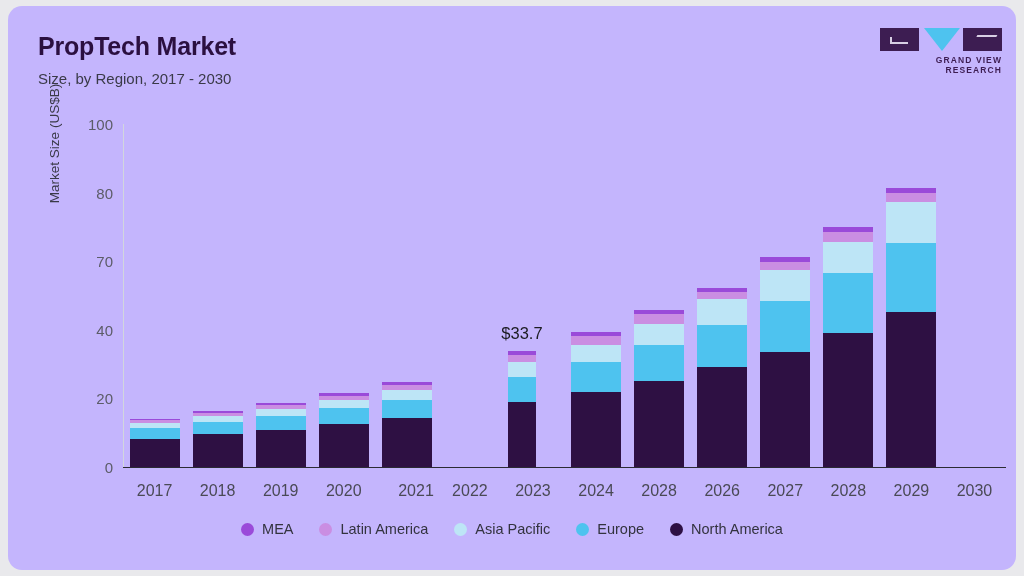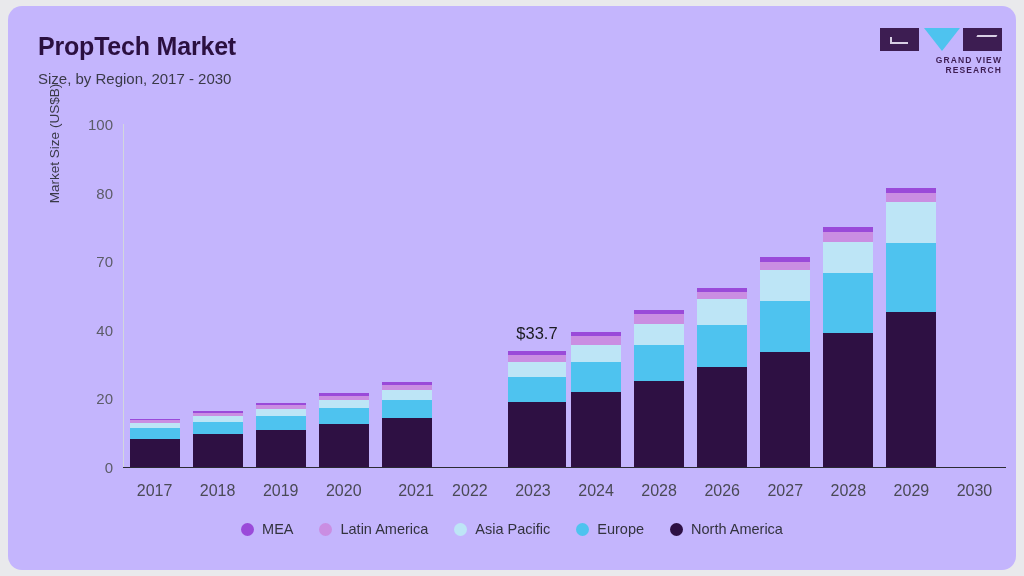--- a/index.html
+++ b/index.html
@@ -173,21 +173,21 @@
         <div class="seg" style="bottom: 66.885px; height: 4.459px; background: rgb(202, 142, 226);"></div>
         <div class="seg" style="bottom: 71.344px; height: 2.401px; background: rgb(154, 74, 217);"></div>
       </div>
       <div class="bar" style="left: 258.821px; width: 50px; height: 85.064px;">
         <div class="seg" style="bottom: 0px; height: 48.706px; background: rgb(46, 16, 67);"></div>
         <div class="seg" style="bottom: 48.706px; height: 18.522px; background: rgb(78, 195, 239);"></div>
         <div class="seg" style="bottom: 67.228px; height: 9.947px; background: rgb(189, 229, 246);"></div>
         <div class="seg" style="bottom: 77.175px; height: 5.145px; background: rgb(202, 142, 226);"></div>
         <div class="seg" style="bottom: 82.32px; height: 2.744px; background: rgb(154, 74, 217);"></div>
       </div>
-      <div class="bar" style="left: 384.964px; width: 58px; height: 115.591px;">
+      <div class="bar" style="left: 384.964px; width: 28px; height: 115.591px;">
         <div class="seg" style="bottom: 0px; height: 64.827px; background: rgb(46, 16, 67);"></div>
         <div class="seg" style="bottom: 64.827px; height: 25.382px; background: rgb(78, 195, 239);"></div>
         <div class="seg" style="bottom: 90.209px; height: 14.406px; background: rgb(189, 229, 246);"></div>
         <div class="seg" style="bottom: 104.615px; height: 7.203px; background: rgb(202, 142, 226);"></div>
         <div class="seg" style="bottom: 111.818px; height: 3.773px; background: rgb(154, 74, 217);"></div>
         <div class="bar-label" style="bottom: 123.591px;">$33.7</div>
       </div>
       <div class="bar" style="left: 448.036px; width: 50px; height: 134.799px;">
         <div class="seg" style="bottom: 0px; height: 74.774px; background: rgb(46, 16, 67);"></div>
         <div class="seg" style="bottom: 74.774px; height: 29.841px; background: rgb(78, 195, 239);"></div>

